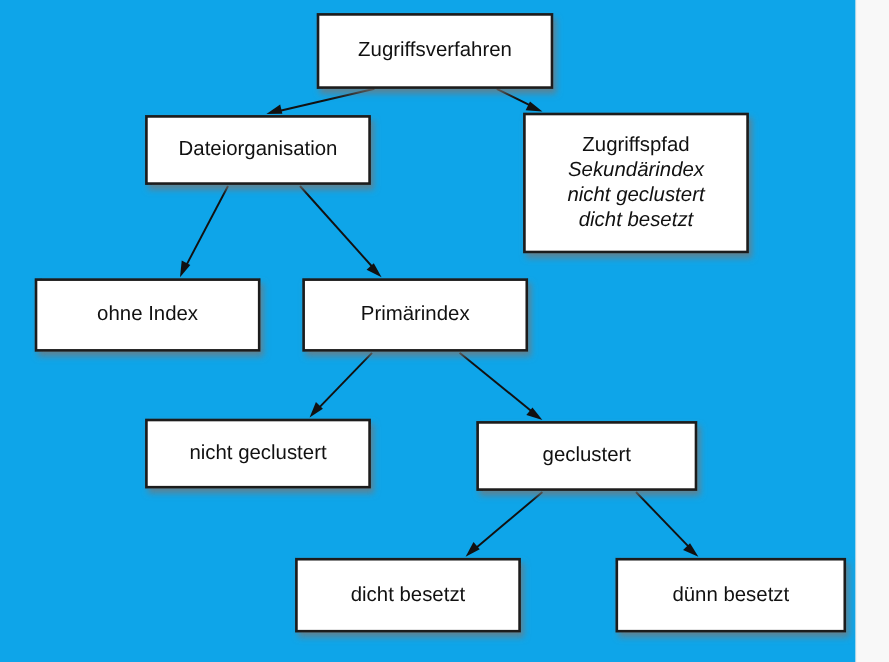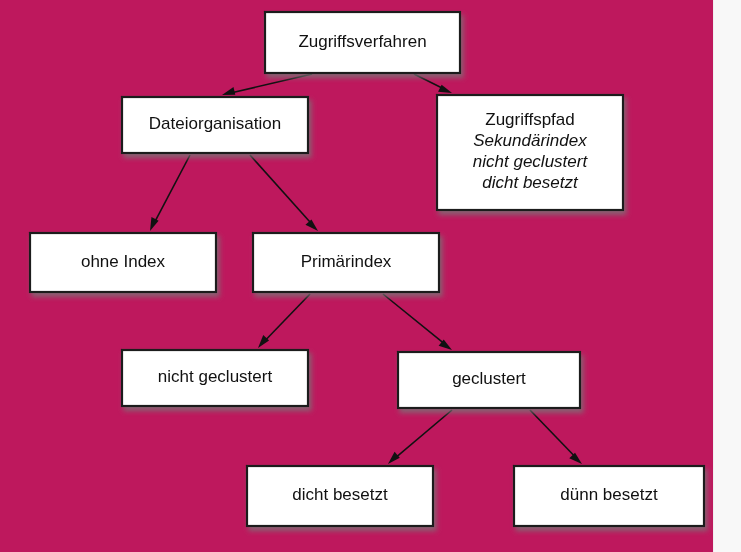--- a/index.html
+++ b/index.html
@@ -10,21 +10,21 @@
   body {
     width: 741px;
     height: 552px;
     overflow: hidden;
     font-family: "Liberation Sans", sans-serif;
   }
   #canvas {
     position: relative;
     width: 741px;
     height: 552px;
-    background: #be185d;
+    background: #0ea5e9;
   }
   #right-strip {
     position: absolute;
     top: 0;
     right: 0;
     width: 28px;
     height: 552px;
     background: #f8f8f8;
     border-left: 1px solid #efefef;
     box-sizing: border-box;

